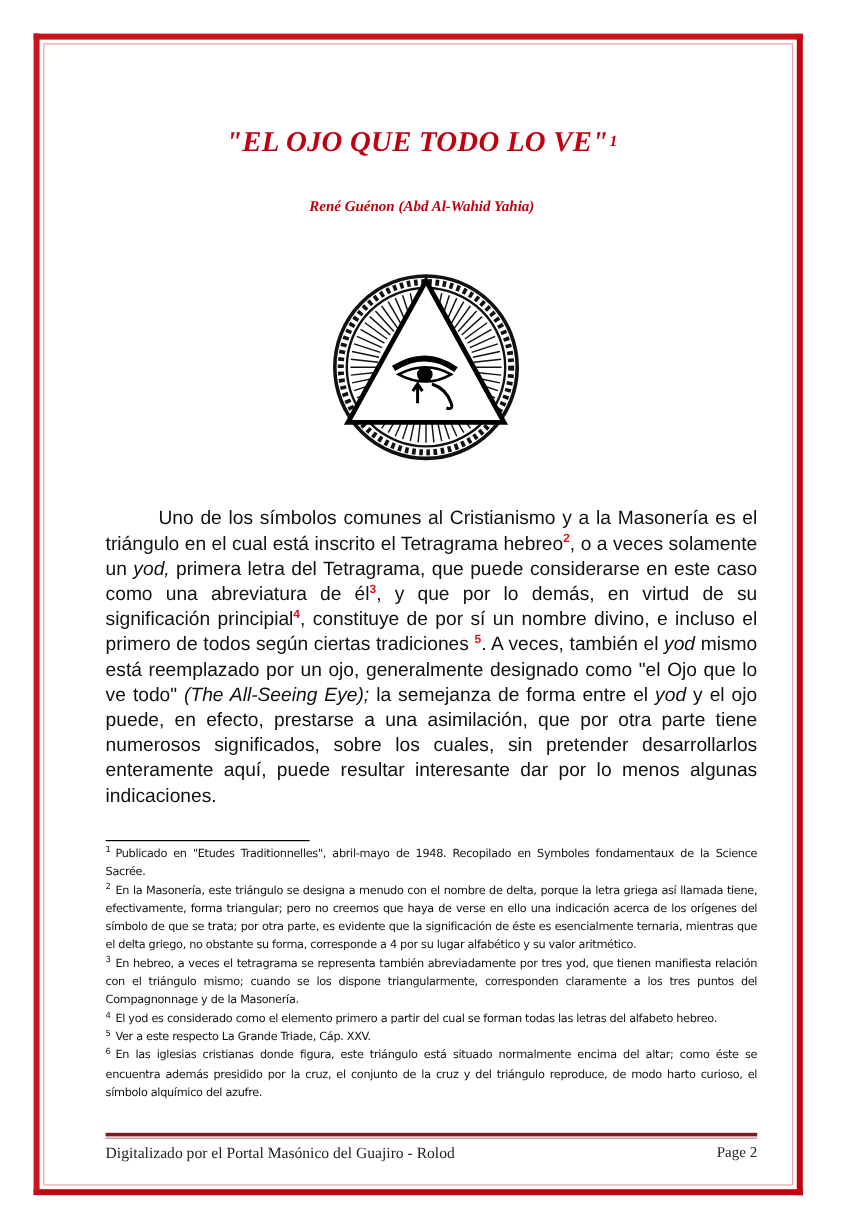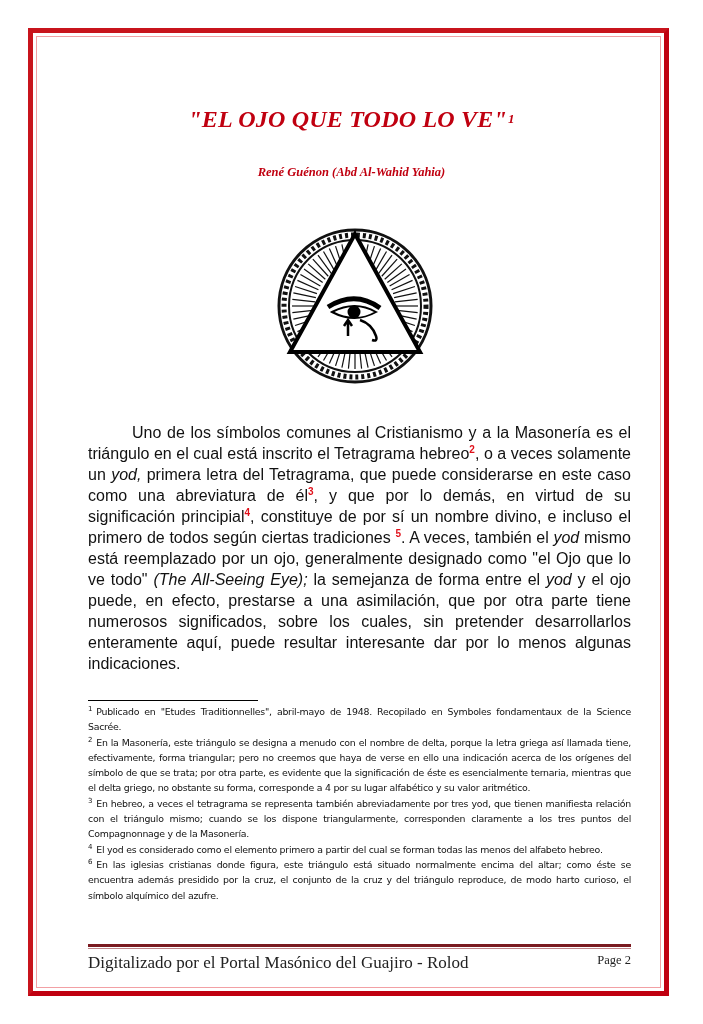--- a/index.html
+++ b/index.html
@@ -38,21 +38,21 @@
     position: absolute; left: 88px; width: 543px; top: 704px;
     font-family: "DejaVu Sans", sans-serif; font-size: 9.4px; line-height: 15.3px;
     color: #111; text-align: justify; letter-spacing: -0.25px;
   }
   .footnotes .fn { margin: 0; }
   .footnotes .num { font-size: 7px; position: relative; top: -4px; margin-right: 4px; line-height: 0; }
   .footer-rule1 { position: absolute; left: 88px; top: 944px; width: 543px; height: 3px; background: #7a1a20; }
   .footer-rule2 { position: absolute; left: 88px; top: 948px; width: 543px; height: 1px; background: #c0858a; }
   .footer-left {
     position: absolute; left: 88px; top: 953px;
-    font-family: "Liberation Serif", serif; font-size: 17px; color: #222;
+    font-family: "Liberation Serif", serif; font-size: 13px; color: #222;
   }
   .footer-right {
     position: absolute; right: 72px; top: 953px;
     font-family: "Liberation Serif", serif; font-size: 12.5px; color: #222;
   }
 </style>
 </head>
 <body>
 
 <div class="frame">
@@ -144,20 +144,21 @@
 <div class="body-text">
   <p><span>Uno de los símbolos comunes al Cristianismo y a la Masonería es el triángulo en el cual está inscrito el Tetragrama hebreo</span><span class="fn-ref">2</span><span>, o a veces solamente un </span><i>yod,</i><span> primera letra del Tetragrama, que puede considerarse en este caso como una abreviatura de él</span><span class="fn-ref">3</span><span>, y que por lo demás, en virtud de su significación principial</span><span class="fn-ref">4</span><span>, constituye de por sí un nombre divino, e incluso el primero de todos según ciertas tradiciones</span> <span class="fn-ref">5</span><span>. A veces, también el </span><i>yod</i><span> mismo está reemplazado por un ojo, generalmente designado como "el Ojo que lo ve todo" </span><i>(The All-Seeing Eye);</i><span> la semejanza de forma entre el </span><i>yod</i><span> y el ojo puede, en efecto, prestarse a una asimilación, que por otra parte tiene numerosos significados, sobre los cuales, sin pretender desarrollarlos enteramente aquí, puede resultar interesante dar por lo menos algunas indicaciones.</span></p>
 </div>
 
 <div class="fn-rule"></div>
 
 <div class="footnotes">
   <p class="fn"><span class="num">1</span><span>Publicado en "Etudes Traditionnelles", abril-mayo de 1948. Recopilado en Symboles fondamentaux de la Science Sacrée.</span></p>
   <p class="fn"><span class="num">2</span><span>En la Masonería, este triángulo se designa a menudo con el nombre de delta, porque la letra griega así llamada tiene, efectivamente, forma triangular; pero no creemos que haya de verse en ello una indicación acerca de los orígenes del símbolo de que se trata; por otra parte, es evidente que la significación de éste es esencialmente ternaria, mientras que el delta griego, no obstante su forma, corresponde a 4 por su lugar alfabético y su valor aritmético.</span></p>
   <p class="fn"><span class="num">3</span><span>En hebreo, a veces el tetragrama se representa también abreviadamente por tres yod, que tienen manifiesta relación con el triángulo mismo; cuando se los dispone triangularmente, corresponden claramente a los tres puntos del Compagnonnage y de la Masonería.</span></p>
-  <p class="fn"><span class="num">4</span><span>El yod es considerado como el elemento primero a partir del cual se forman todas las menos del alfabeto hebreo.</span></p>
+  <p class="fn"><span class="num">4</span><span>El yod es considerado como el elemento primero a partir del cual se forman todas las letras del alfabeto hebreo.</span></p>
+  <p class="fn"><span class="num">5</span><span>Ver a este respecto La Grande Triade, Cáp. XXV.</span></p>
   <p class="fn"><span class="num">6</span><span>En las iglesias cristianas donde figura, este triángulo está situado normalmente encima del altar; como éste se encuentra además presidido por la cruz, el conjunto de la cruz y del triángulo reproduce, de modo harto curioso, el símbolo alquímico del azufre.</span></p>
 </div>
 
 <div class="footer-rule1"></div>
 <div class="footer-rule2"></div>
 <div class="footer-left">Digitalizado por el Portal Masónico del Guajiro - Rolod</div>
 <div class="footer-right">Page 2</div>
 
 </body></html>

